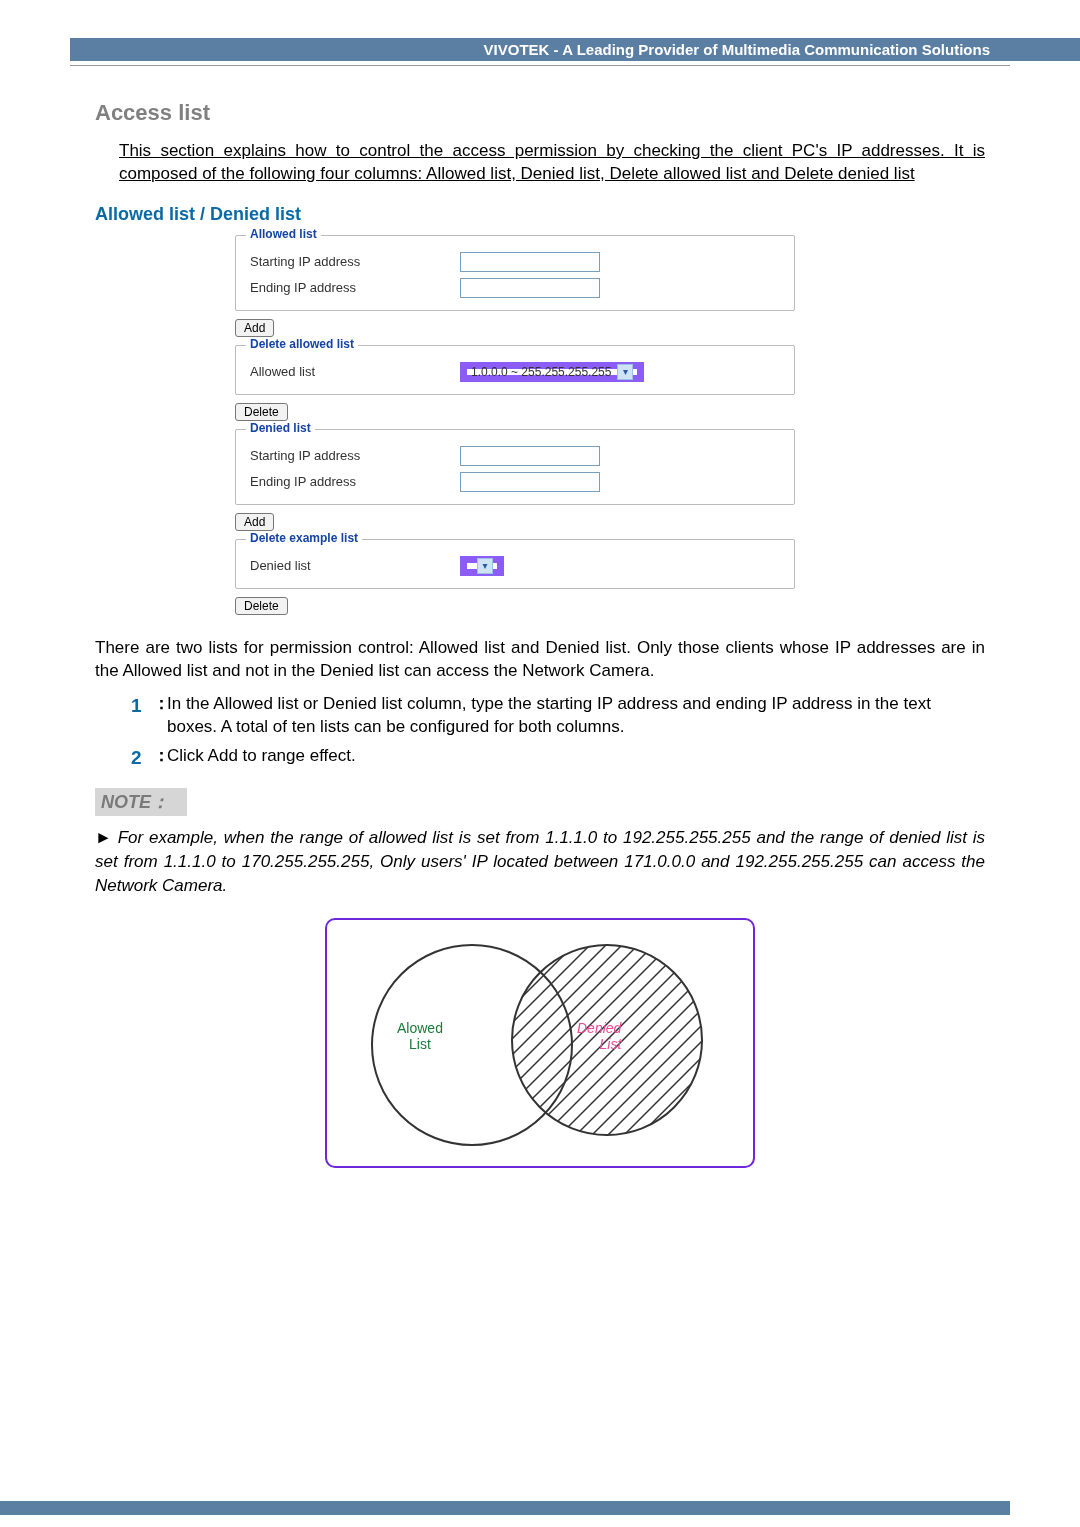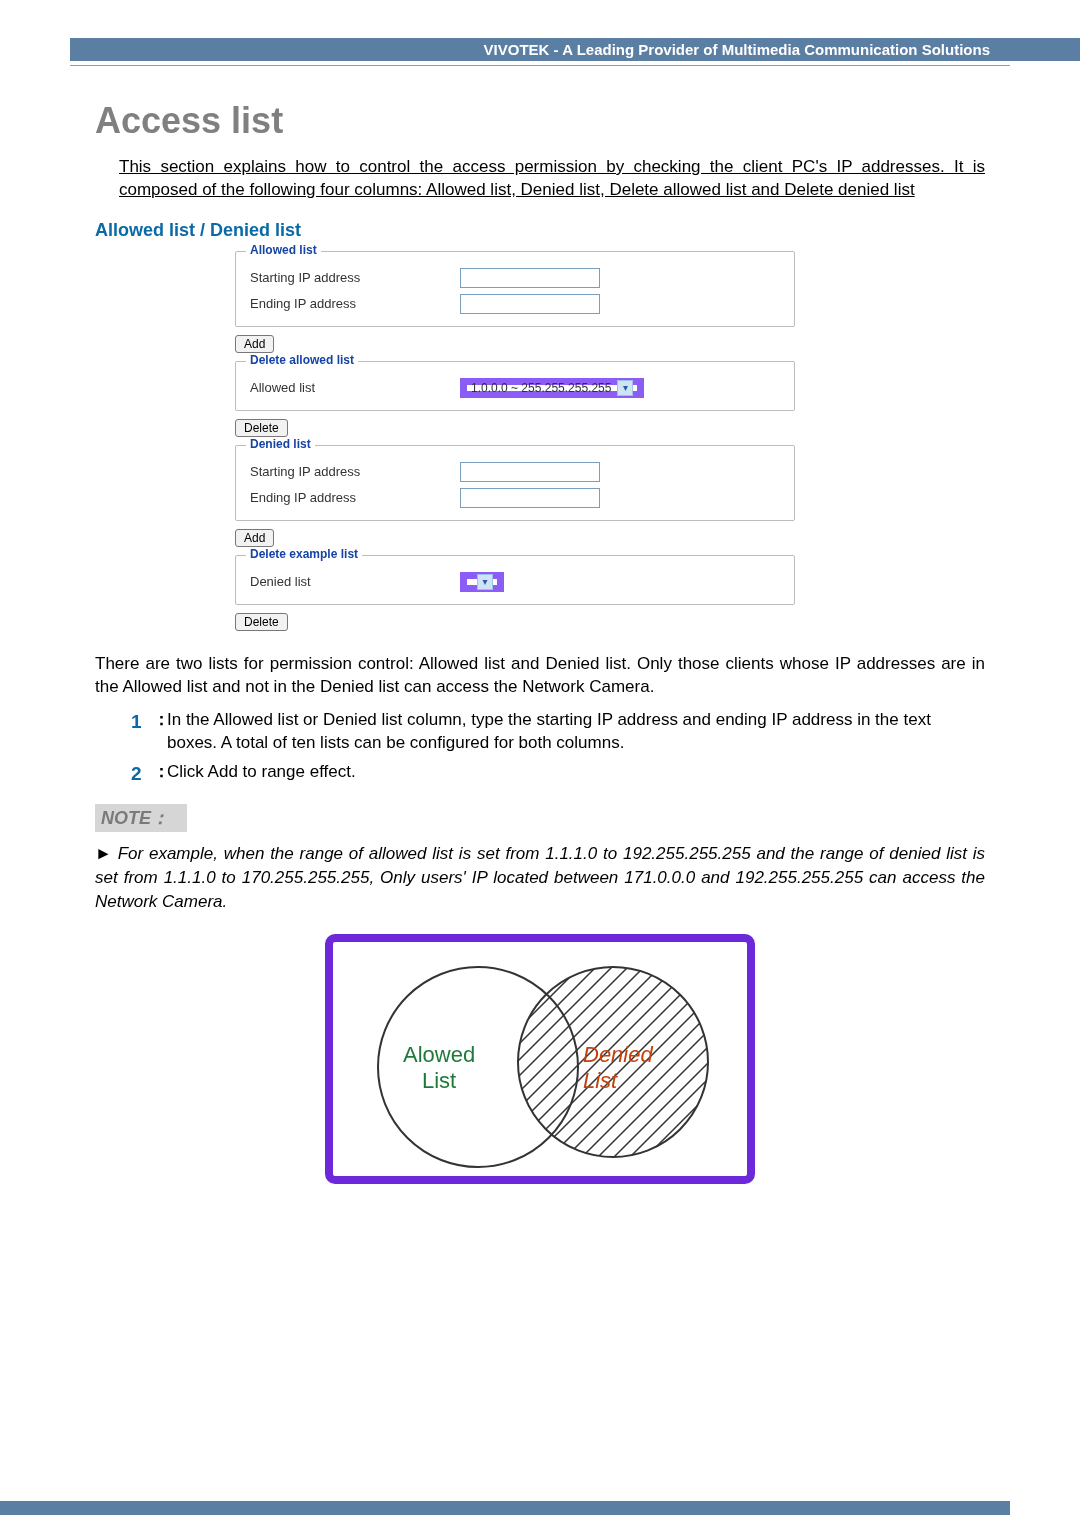--- a/index.html
+++ b/index.html
@@ -31,21 +31,21 @@
   .header-rule {
     border: none;
     border-top: 1px solid #999;
     margin: 4px 70px 0 70px;
   }
   .content {
     padding: 24px 95px 0 95px;
   }
   h1.page-title {
     color: #808080;
-    font-size: 36px;
+    font-size: 22px;
     font-weight: bold;
     margin: 10px 0 14px 0;
   }
   p.intro {
     margin: 0 0 18px 24px;
     font-size: 17px;
     line-height: 1.35;
     text-align: justify;
     text-decoration: underline;
   }
@@ -148,25 +148,25 @@
     margin: 0 0 20px 0;
   }
   .diagram {
     display: flex;
     justify-content: center;
     margin: 6px 0 40px 0;
   }
   .diagram-box {
     width: 430px;
     height: 250px;
-    border: 8px solid #6d28d9;
+    border: 2px solid #6d28d9;
     border-radius: 10px;
     position: relative;
     font-family: Arial, sans-serif;
-    font-size: 22px;
+    font-size: 14px;
   }
   .footer-band {
     position: absolute;
     bottom: 50px;
     left: 0;
     right: 0;
     height: 14px;
     background: linear-gradient(to right, #5b7ea3 0, #5b7ea3 calc(100% - 70px), #fff calc(100% - 70px));
   }
   .footer-text {
@@ -274,21 +274,21 @@
             <clipPath id="deniedclip">
                 <circle cx="280" cy="120" r="95"></circle>
               </clipPath>
           </defs>
           <circle cx="145" cy="125" r="100" fill="none" stroke="#333" stroke-width="2"></circle>
           <circle cx="280" cy="120" r="95" fill="url(#hatch)" stroke="#333" stroke-width="2"></circle>
         </svg>
         <div style="position:absolute;left:70px;top:100px;color:#1f7a3a;text-align:center;line-height:1.2">
           <span>Alowed<br>List</span>
         </div>
-        <div style="position:absolute;left:250px;top:100px;color:#c2410c;text-align:left;line-height:1.2;font-style:italic">
+        <div style="position:absolute;left:250px;top:100px;color:#ec4899;text-align:right;line-height:1.2;font-style:italic">
           <span>Denied<br>List</span>
         </div>
       </div>
     </div>
 
   </div>
 
   <div class="footer-band"></div>
   <div class="footer-text">User's Manual - 39</div>
 </div>

